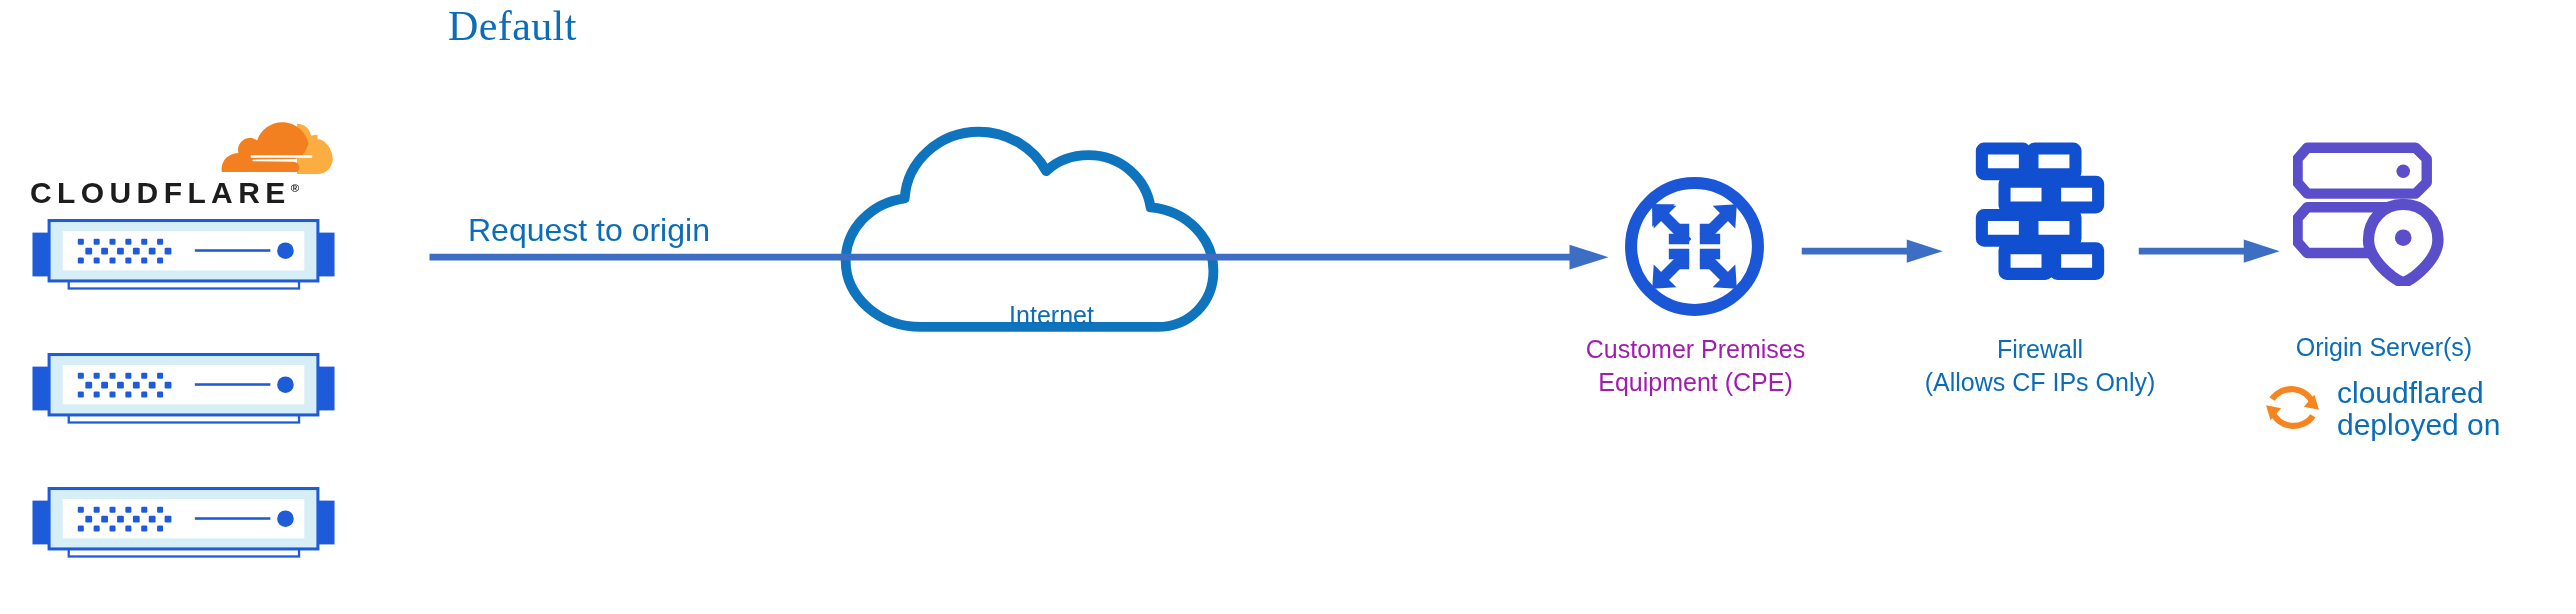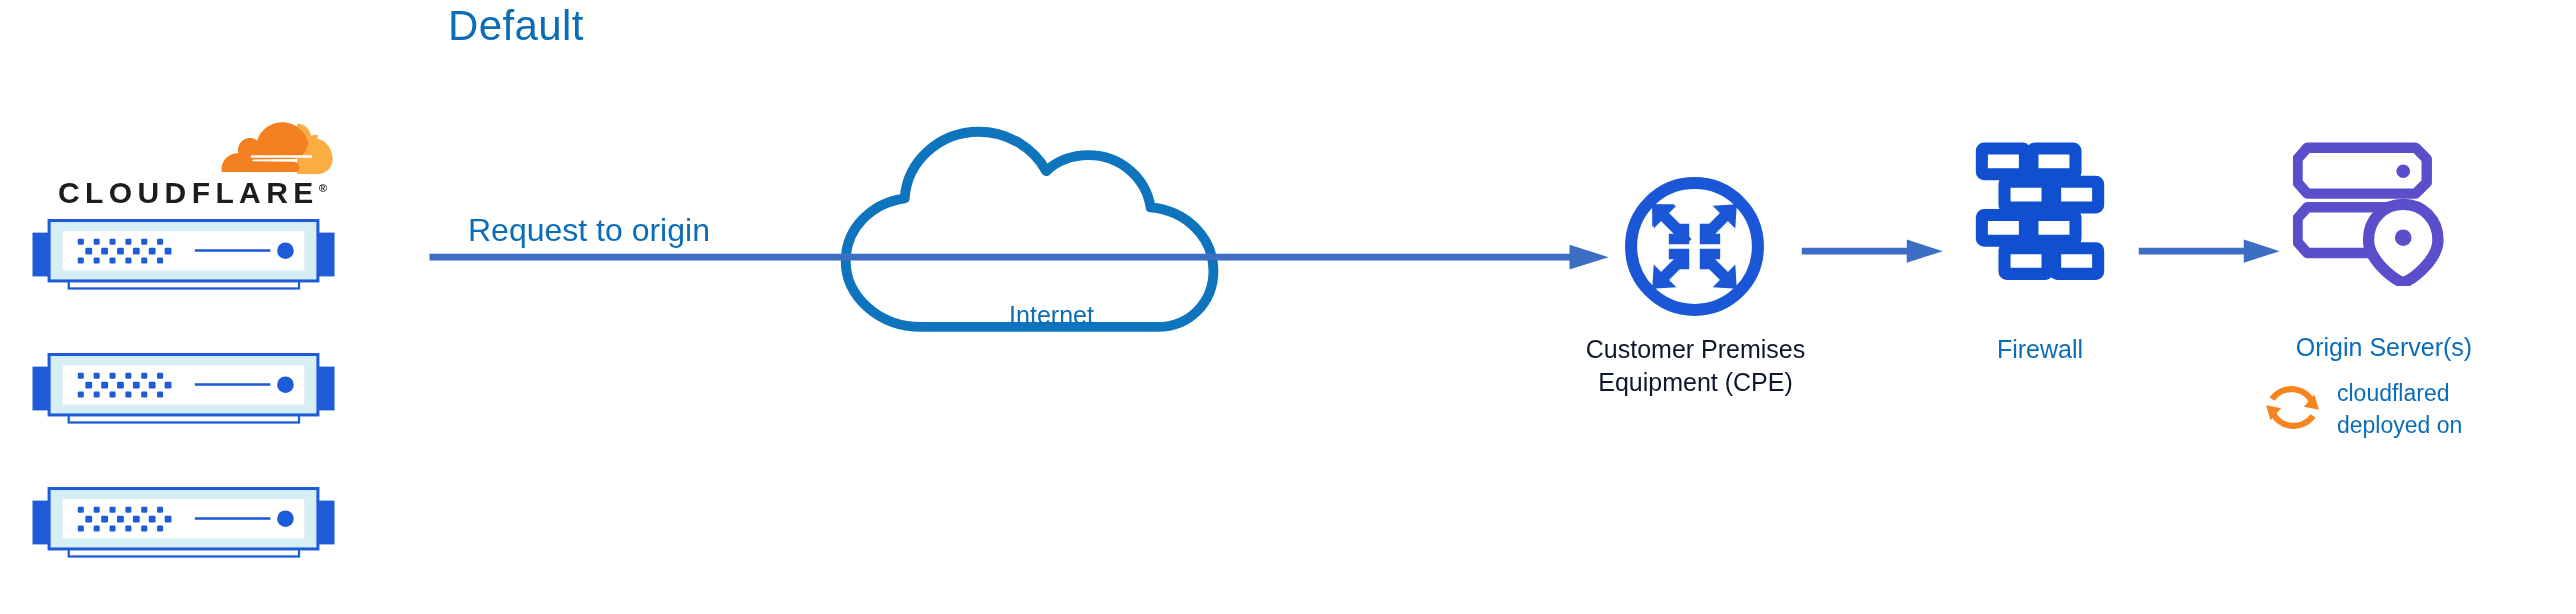--- a/index.html
+++ b/index.html
@@ -22,20 +22,21 @@
   .abs { position: absolute; }
 
   
   #diagram-title {
     left: 448px;
     top: 1.5px;
     font-size: 42px;
     color: #0b6cb8;
     letter-spacing: 0.4px;
     white-space: nowrap;
+    font-family: Liberation Serif, serif;
   }
 
   
   #cloudflare-brand {
     left: 30px;
     top: 112px;
     width: 318px;
     height: 79px;
   }
   #cloudflare-logo-mark {
@@ -47,21 +48,20 @@
   }
   #cloudflare-wordmark {
     position: absolute;
     left: 0px;
     top: 64px;
     font-size: 30px;
     font-weight: bold;
     letter-spacing: 5.4px;
     color: #1d1d1d;
     white-space: nowrap;
-    margin-left: 28px;
   }
   #cloudflare-wordmark sup {
     font-size: 11.4px;
     letter-spacing: 0;
     vertical-align: super;
   }
 
   
   .server-unit {
     width: 303px;
@@ -101,21 +101,21 @@
   }
 
   
   #cpe-icon { left: 1619px; top: 171px; width: 151px; height: 151px; }
   #label-cpe {
     left: 1529px;
     top: 333px;
     width: 333px;
     text-align: center;
     font-size: 25px;
-    color: #0f172a;
+    color: #a21caf;
     line-height: 33px;
   }
 
   #flow-arrow-cpe-firewall { left: 1801px; top: 235px; width: 144px; height: 33px; }
 
   
   #firewall-icon { left: 1968px; top: 138px; width: 144px; height: 151px; }
   #label-firewall {
     left: 1881px;
     top: 333px;
@@ -139,21 +139,21 @@
     color: #0b6cb8;
     white-space: nowrap;
   }
 
   
   #cloudflared-sync-icon { left: 2263px; top: 378px; width: 59px; height: 59px; }
   #label-cloudflared {
     left: 2337px;
     top: 377px;
     width: 212px;
-    font-size: 23px;
+    font-size: 30px;
     color: #0b6cb8;
     line-height: 32px;
   }
 </style>
 </head>
 <body>
 
 <div id="canvas">
 
   <div class="abs" id="diagram-title">Default</div>
@@ -352,20 +352,21 @@
         <rect x="18" y="102" width="57" height="34" rx="3"></rect>
         <rect x="85" y="102" width="57" height="34" rx="3"></rect>
         <rect x="48" y="146" width="57" height="34" rx="3"></rect>
         <rect x="115" y="146" width="57" height="34" rx="3"></rect>
       </g>
     </svg>
   </div>
 
   <div class="abs" id="label-firewall">
     <div>Firewall</div>
+    <div>(Allows CF IPs Only)</div>
   </div>
 
   <div class="abs" id="flow-arrow-firewall-origin">
     <svg viewBox="0 0 190 44" width="144" height="33" aria-hidden="true">
       <rect x="0" y="17" width="148" height="9" fill="#3c6fc4"></rect>
       <path d="M140 6 L188 21.5 L140 37 Z" fill="#3c6fc4"></path>
     </svg>
   </div>
 
   <div class="abs" id="origin-server-icon">

